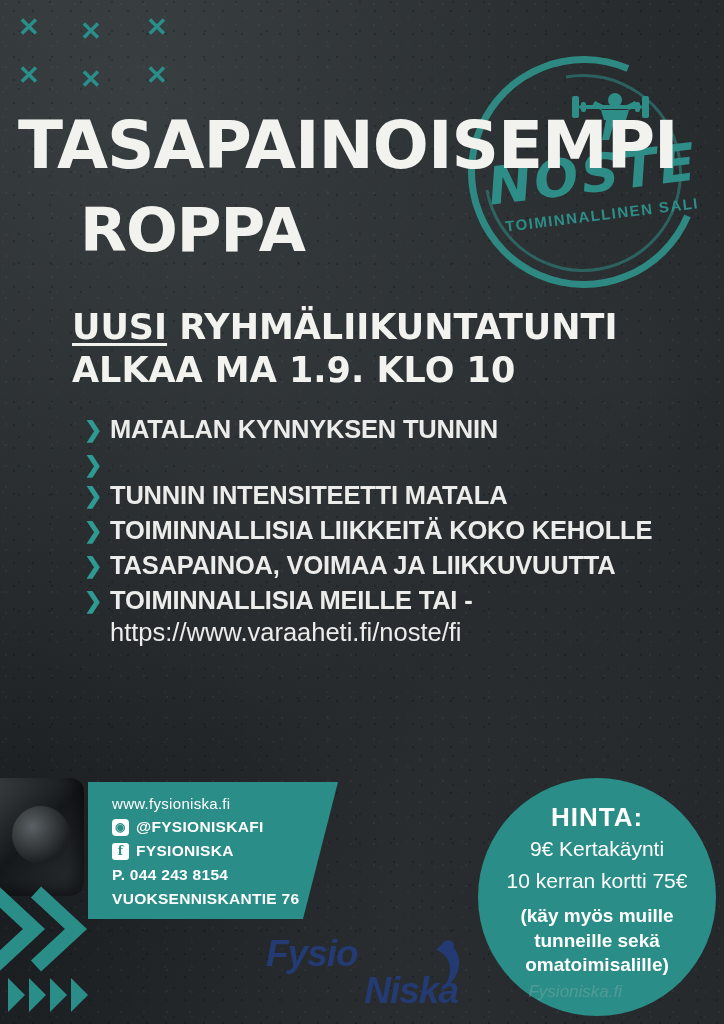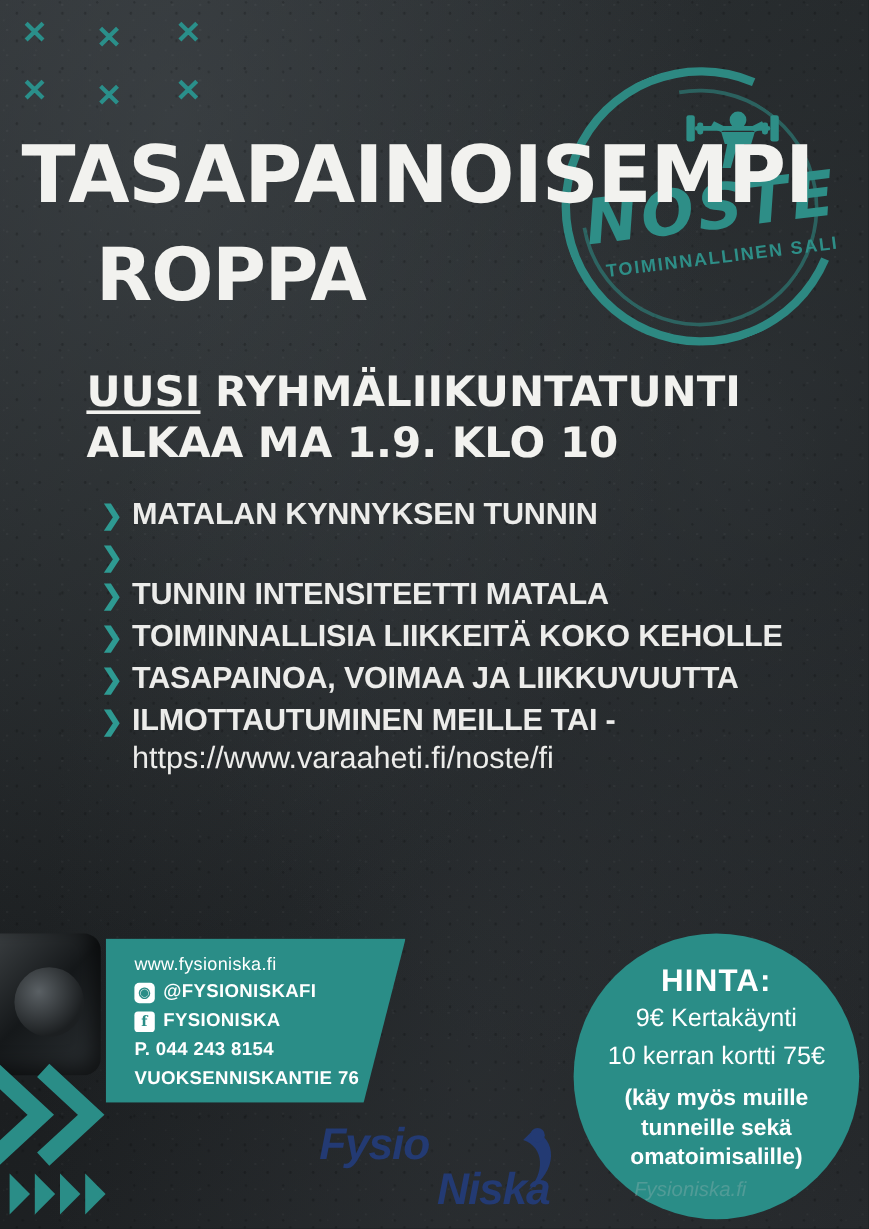--- a/index.html
+++ b/index.html
@@ -387,21 +387,21 @@
       <span class="chev">❯</span>
       <span class="btext">TOIMINNALLISIA LIIKKEITÄ KOKO KEHOLLE</span>
     </div>
     <div class="bullet">
       <span class="chev">❯</span>
       <span class="btext">TASAPAINOA, VOIMAA JA LIIKKUVUUTTA</span>
     </div>
     <div class="bullet">
       <span class="chev">❯</span>
       <span class="btext">
-        <span>ILMOTTAUTUMINEN MEILLE TAI -</span><br>
+        <span>TOIMINNALLISIA MEILLE TAI -</span><br>
         <span class="url">https://www.varaaheti.fi/noste/fi</span>
       </span>
     </div>
   </div>
 
   <div id="plate"></div>
 
   <div id="contact-panel"></div>
   <div id="contact-inner">
     <div class="c-line first">www.fysioniska.fi</div>

